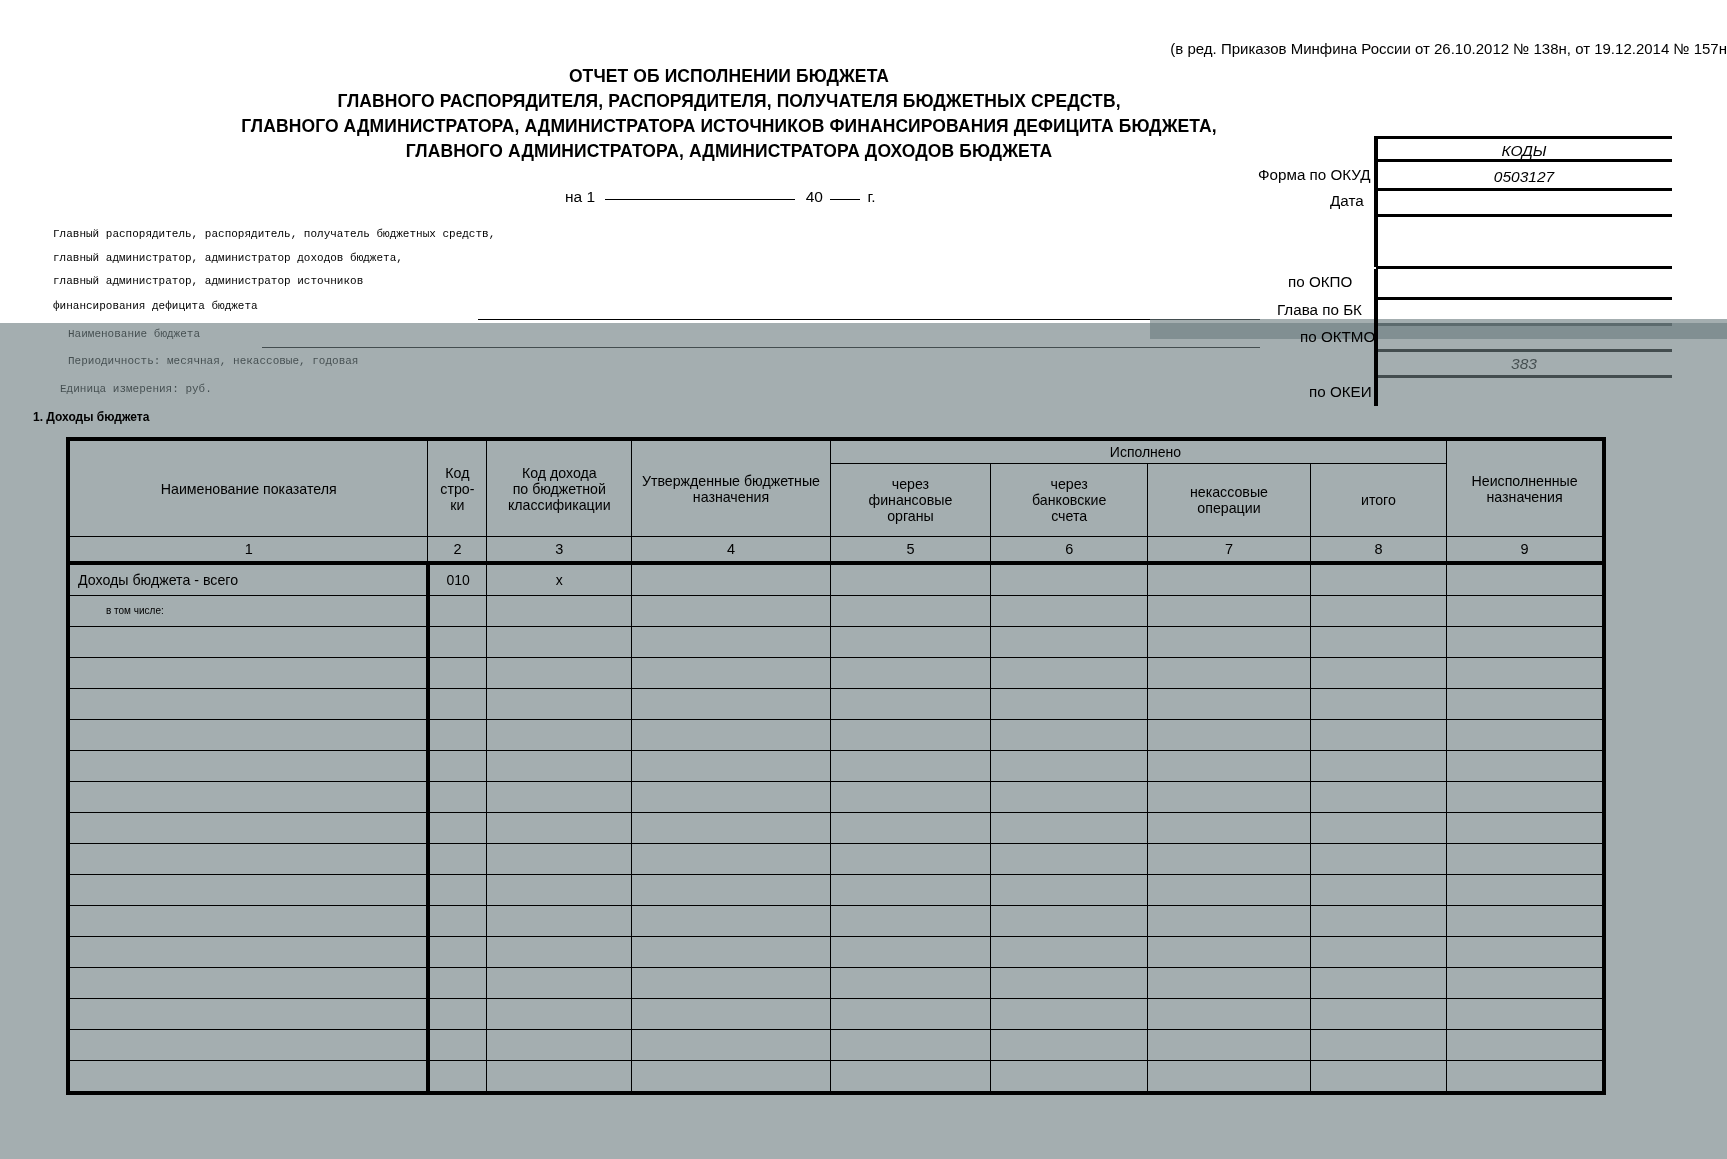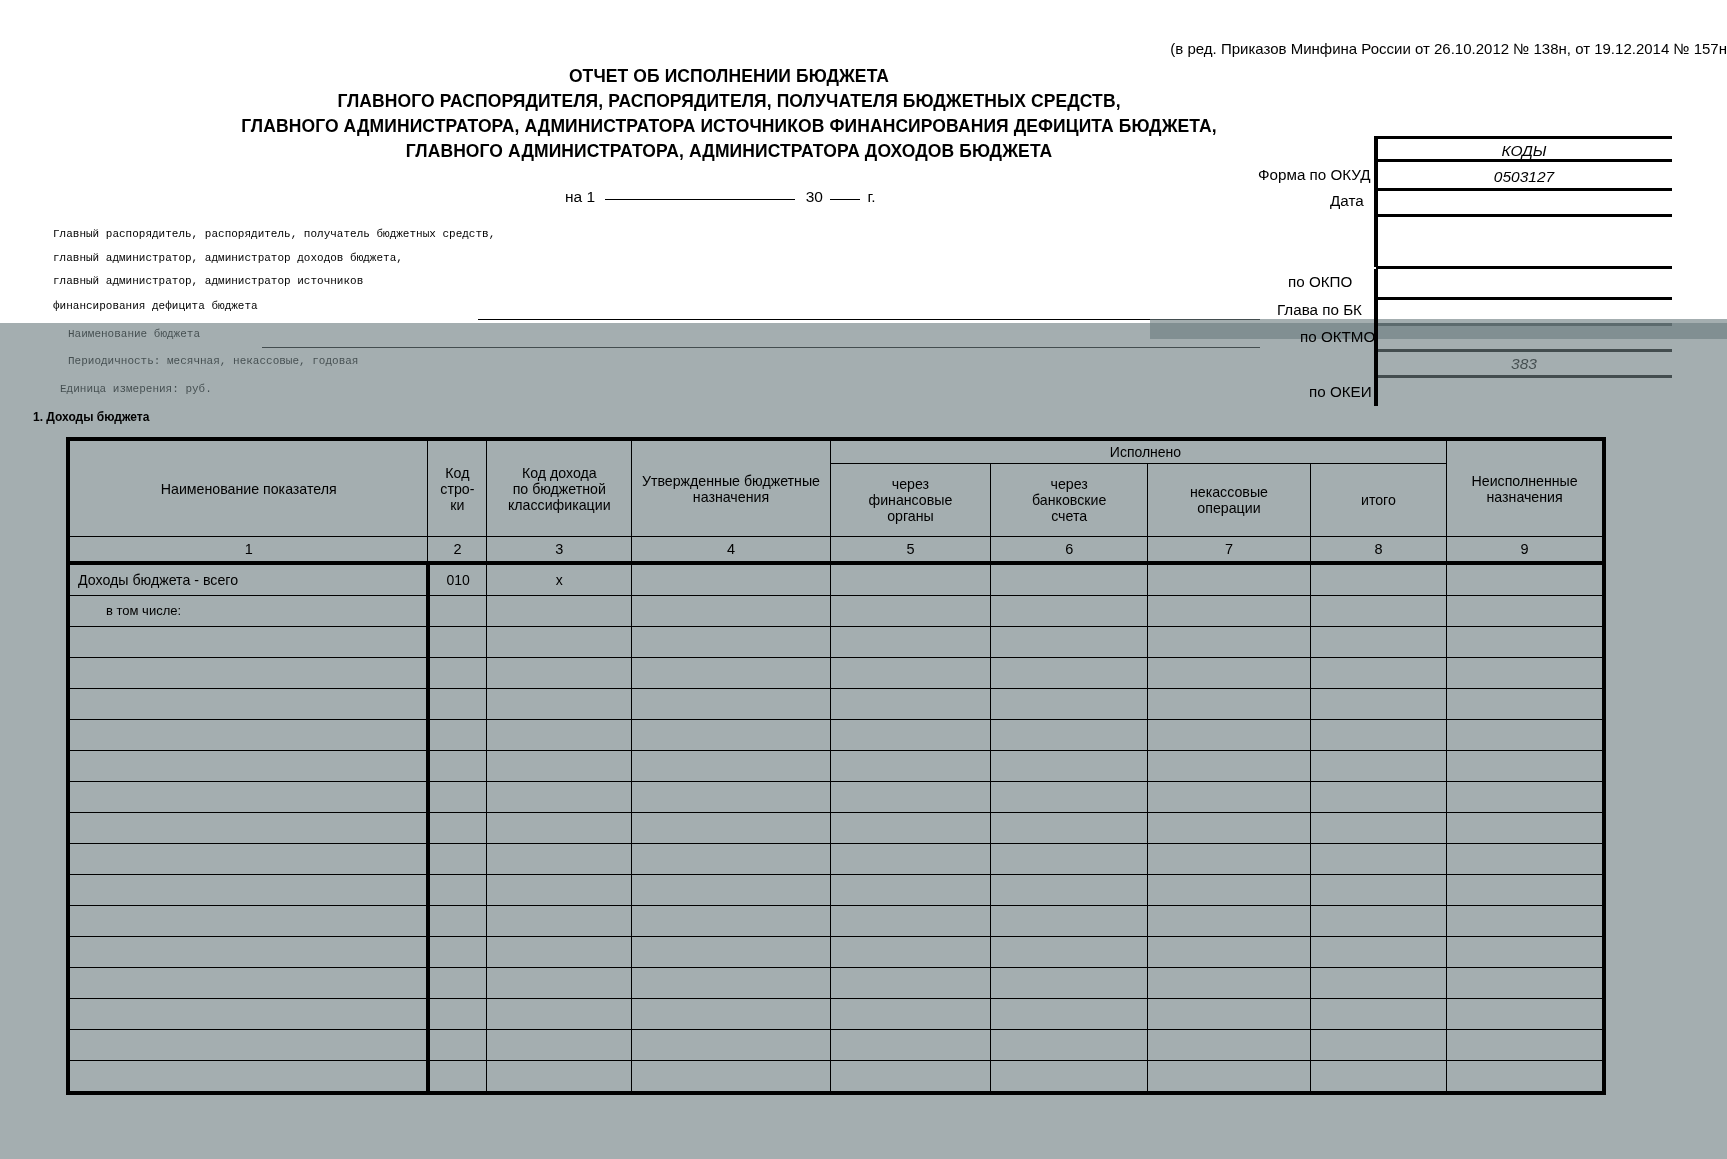--- a/index.html
+++ b/index.html
@@ -199,21 +199,21 @@
   #main-table .numrow td { height: 24px; font-size: 14.5px; }
   #main-table .datarow td { height: 30px; }
   #main-table .cell-left {
     text-align: left;
     padding-left: 8px;
     font-size: 14.2px;
   }
   #main-table .cell-indent {
     text-align: left;
     padding-left: 36px;
-    font-size: 13px;
+    font-size: 10px;
   }
 
   .col-name  { width: 348px; }
   .col-code  { width: 57px; }
   .col-dохcode { width: 140px; }
   .col-appr  { width: 192px; }
   .col-fin   { width: 155px; }
   .col-bank  { width: 152px; }
   .col-nekas { width: 157px; }
   .col-itog  { width: 132px; }
@@ -227,21 +227,21 @@
 <div id="title-block">
   <span class="tl">ОТЧЕТ ОБ ИСПОЛНЕНИИ БЮДЖЕТА</span>
   <span class="tl">ГЛАВНОГО РАСПОРЯДИТЕЛЯ, РАСПОРЯДИТЕЛЯ, ПОЛУЧАТЕЛЯ БЮДЖЕТНЫХ СРЕДСТВ,</span>
   <span class="tl">ГЛАВНОГО АДМИНИСТРАТОРА, АДМИНИСТРАТОРА ИСТОЧНИКОВ ФИНАНСИРОВАНИЯ ДЕФИЦИТА БЮДЖЕТА,</span>
   <span class="tl">ГЛАВНОГО АДМИНИСТРАТОРА, АДМИНИСТРАТОРА ДОХОДОВ БЮДЖЕТА</span>
 </div>
 
 <div id="date-line">
   <span>на 1</span>
   <span class="rule-long"></span>
-  <span>30</span>
+  <span>40</span>
   <span class="rule-short"></span>
   <span>г.</span>
 </div>
 
 <div class="lbl" id="lbl1">Главный  распорядитель, распорядитель, получатель бюджетных средств,</div>
 <div class="lbl" id="lbl2">главный администратор, администратор доходов бюджета,</div>
 <div class="lbl" id="lbl3">главный администратор, администратор источников</div>
 <div class="lbl" id="lbl4">финансирования дефицита бюджета</div>
 <div class="lbl" id="lbl5">Наименование бюджета</div>
 <div class="lbl" id="lbl6">Периодичность: месячная, некассовые, годовая</div>

